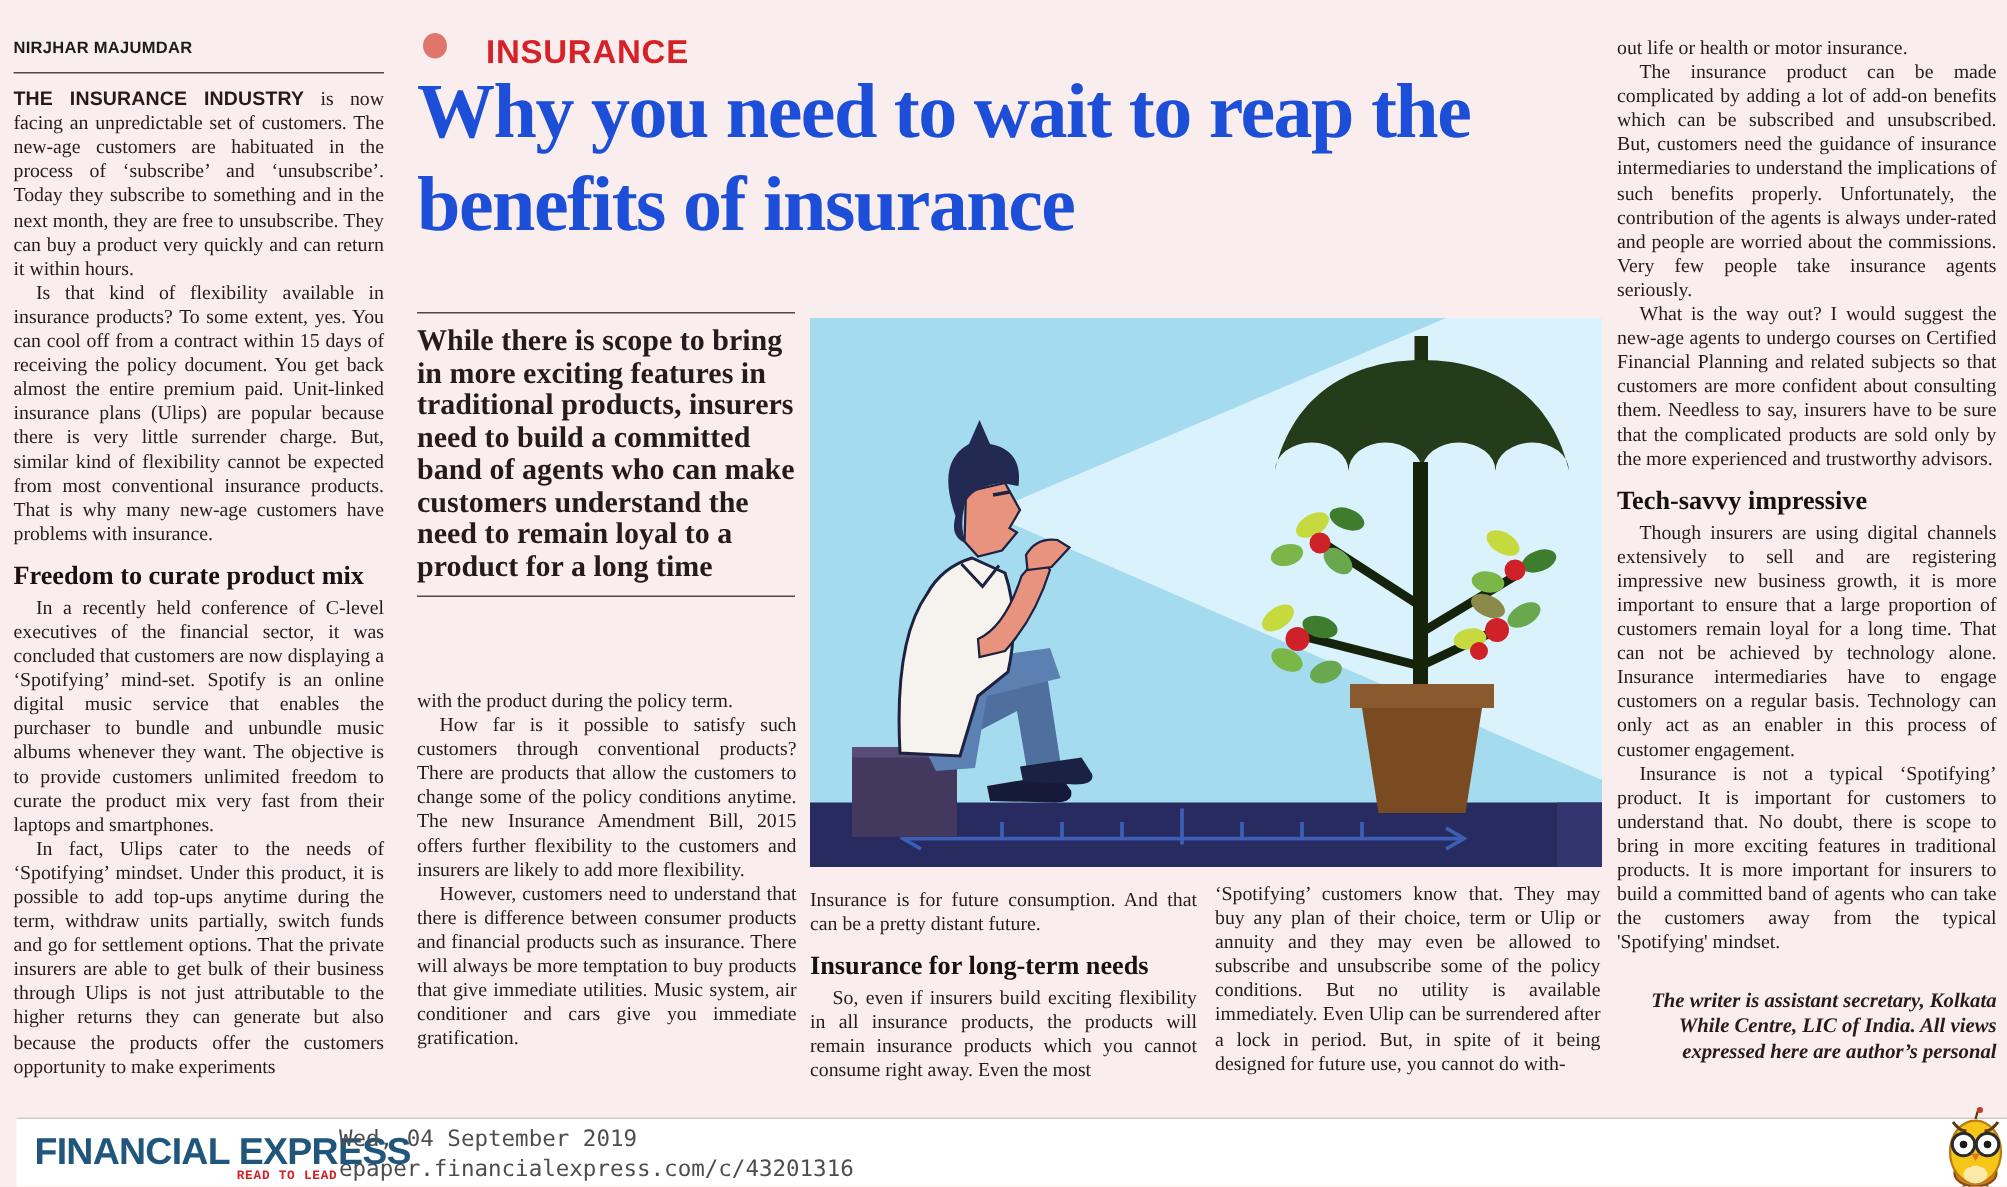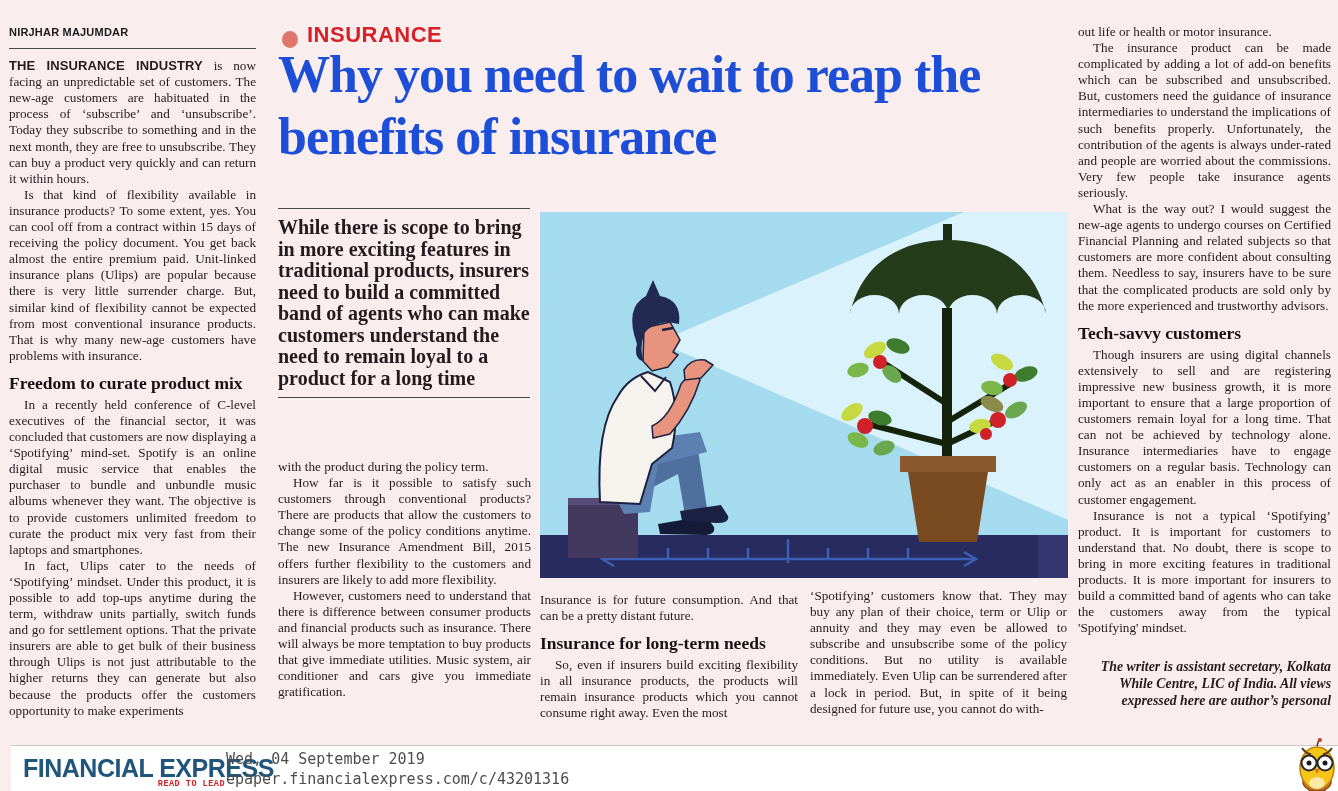--- a/index.html
+++ b/index.html
@@ -12,21 +12,21 @@
   .para.indent{text-indent:15px;}
   .subhead{font-size:17.5px;font-weight:600;color:#171114;margin:9px 0 4px 0;line-height:20px;text-align:left;}
 
   
   #col1{left:9px;top:24px;width:247px;}
   .byline{font-family:"Liberation Sans",sans-serif;font-weight:bold;font-size:11px;letter-spacing:.2px;color:#1c1c1c;text-align:left;}
   .byline-rule{border:none;border-top:1.5px solid #4a4a4a;margin:8px 0 9px 0;}
   .leadin{font-family:"Liberation Sans",sans-serif;font-weight:bold;font-size:13px;letter-spacing:.1px;}
 
   
-  #kicker{position:absolute;left:282px;top:22px;display:flex;align-items:flex-end;gap:9px;}
+  #kicker{position:absolute;left:282px;top:22px;display:flex;align-items:flex-start;gap:26px;}
   #kicker .dot{width:16px;height:17px;border-radius:50%;background:#e0766b;}
   #kicker .kicker-label{font-family:"Liberation Sans",sans-serif;font-weight:bold;font-size:22px;letter-spacing:.5px;color:#d62128;}
   #headline{position:absolute;left:278px;top:44px;width:792px;font-weight:bold;font-size:52px;line-height:62px;color:#1d4ed8;letter-spacing:-1px;text-align:left;}
 
   
   #standfirst{position:absolute;left:278px;top:208px;width:252px;}
   #standfirst .rule{border:none;border-top:1.5px solid #4a4a4a;margin:0;}
   #standfirst .deck{font-size:20px;line-height:21.5px;font-weight:bold;color:#241b1e;margin:8px 0;text-align:left;}
 
   
@@ -160,21 +160,21 @@
   <div id="col3" class="bodycol">
     <p class="para">Insurance is for future consumption. And that can be a pretty distant future.</p>
     <h3 class="subhead">Insurance for long-term needs</h3>
     <p class="para indent">So, even if insurers build exciting flexibility in all insurance products, the products will remain insurance products which you cannot consume right away. Even the most</p>
   </div>
 
   <div id="col5" class="bodycol">
     <p class="para">out life or health or motor insurance.</p>
     <p class="para indent">The insurance product can be made complicated by adding a lot of add-on benefits which can be subscribed and unsubscribed. But, customers need the guidance of insurance intermediaries to understand the implications of such benefits properly. Unfortunately, the contribution of the agents is always under-rated and people are worried about the commissions. Very few people take insurance agents seriously.</p>
     <p class="para indent">What is the way out? I would suggest the new-age agents to undergo courses on Certified Financial Planning and related subjects so that customers are more confident about consulting them. Needless to say, insurers have to be sure that the complicated products are sold only by the more experienced and trustworthy advisors.</p>
-    <h3 class="subhead">Tech-savvy customers</h3>
+    <h3 class="subhead">Tech-savvy impressive</h3>
     <p class="para indent">Though insurers are using digital channels extensively to sell and are registering impressive new business growth, it is more important to ensure that a large proportion of customers remain loyal for a long time. That can not be achieved by technology alone. Insurance intermediaries have to engage customers on a regular basis. Technology can only act as an enabler in this process of customer engagement.</p>
     <p class="para indent">Insurance is not a typical ‘Spotifying’ product. It is important for customers to understand that. No doubt, there is scope to bring in more exciting features in traditional products. It is more important for insurers to build a committed band of agents who can take the customers away from the typical 'Spotifying' mindset.</p>
     <p class="signature">The writer is assistant secretary, Kolkata While Centre, LIC of India. All views expressed here are author’s personal</p>
   </div>
 
   <div id="footer">
     <div id="fe-logo">
       <span class="fe-name">FINANCIAL EXPRESS</span>
       <span class="fe-tag">READ TO LEAD</span>
     </div>

